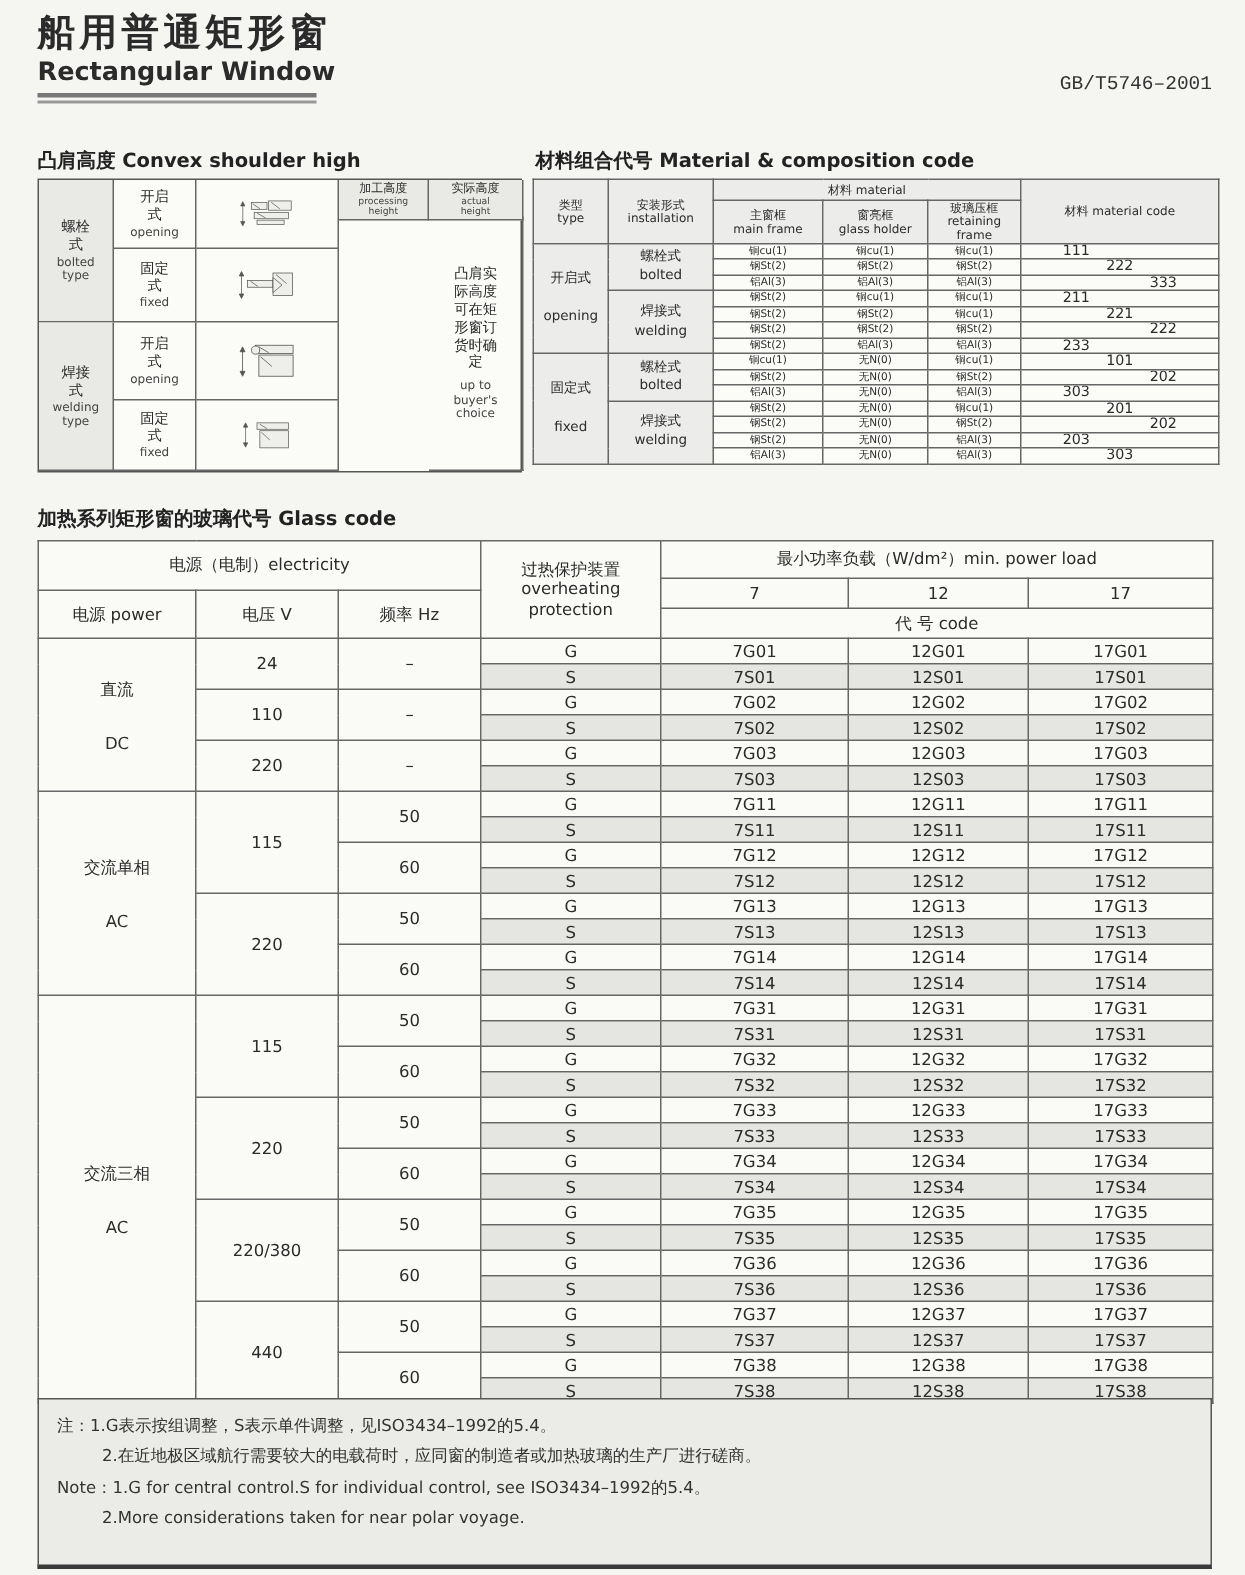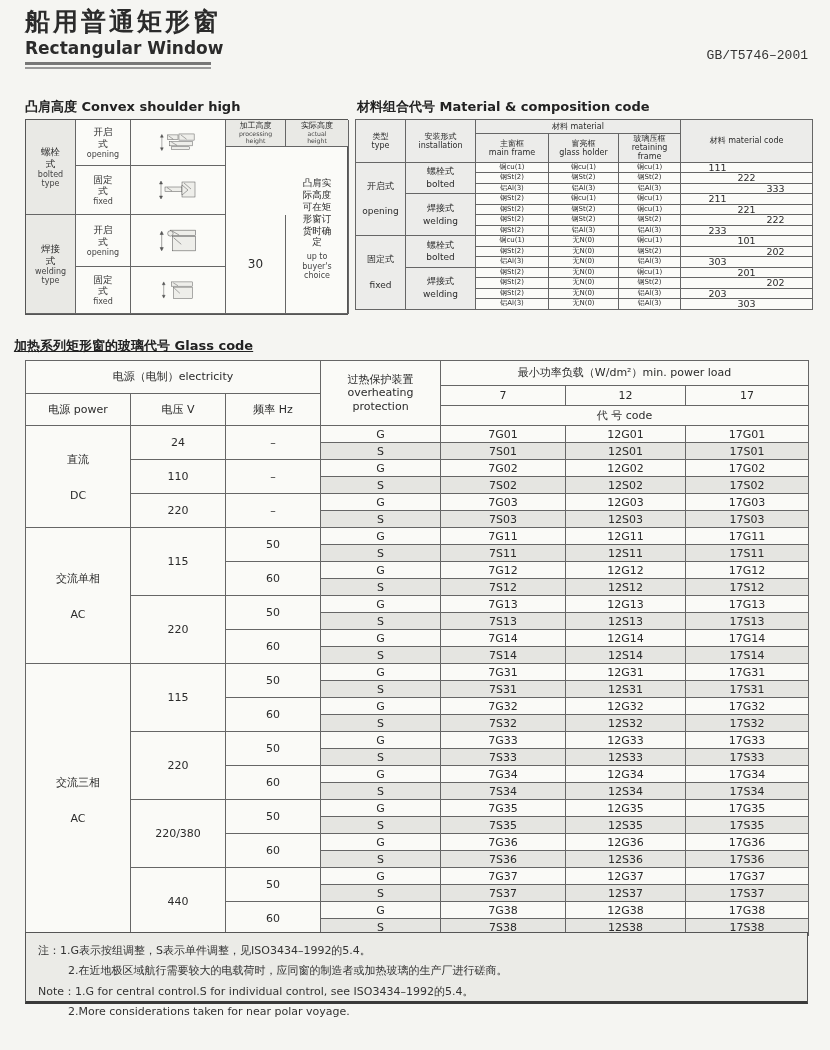--- a/index.html
+++ b/index.html
@@ -12,21 +12,21 @@
   .title-block{position:absolute;left:25px;top:8px;}
   .title-cn{font-size:25px;font-weight:bold;letter-spacing:3px;line-height:1.1;}
   .title-en{font-size:17px;font-weight:bold;margin-top:2px;}
   .title-rule{width:186px;height:3px;background:#777;margin-top:4px;}
   .title-rule.second{height:2px;margin-top:2px;background:#999;}
   .std-code{position:absolute;right:22px;top:48px;font-size:13px;color:#333;font-family:Liberation Mono, monospace;}
 
   .section-title{position:absolute;font-size:13px;font-weight:bold;color:#222;}
   #t-shoulder{left:25px;top:98px;}
   #t-material{left:357px;top:98px;}
-  #t-glass{left:14px;top:337px;text-decoration:underline;}
+  #t-glass{left:25px;top:337px;}
 
   
   .shoulder-table{
     position:absolute;left:25px;top:119px;width:323px;height:196px;
     display:grid;
     grid-template-columns:50px 55px 95px 60px 63px;
     grid-template-rows:24px 22px 49px 52px 47px;
     border:1px solid #555;background:#fbfbf8;box-sizing:border-box;
   }
   .shoulder-table .cell{
@@ -71,21 +71,21 @@
   }
   .glass-table th{font-size:11px;line-height:1.2;}
   .glass-table td{font-size:11px;height:16px;}
   .glass-table tr.shaded td{background:#e5e5e1;}
   .glass-table td.pwr{background:#fafaf7;font-size:11px;}
   .pwr .cn-line{margin-bottom:22px;}
   .h-a{height:25px;} .h-b{height:8px;} .h-c{height:12px;} .h-d{height:20px;}
 
   
   .notes-box{
-    position:absolute;left:25px;top:932px;width:783px;height:72px;
+    position:absolute;left:25px;top:932px;width:783px;height:114px;
     background:#ebebe7;border:1px solid #555;border-bottom:3px solid #3a3a3a;
     box-sizing:border-box;font-size:11px;line-height:1.85;padding:8px 10px 0 12px;color:#333;
   }
   .notes-box .indent{padding-left:30px;}
 
   svg.profile{display:block;}
 </style>
 </head>
 <body>
 
@@ -184,21 +184,20 @@
           <line x1="36" y1="17" x2="48" y2="28"></line>
             <line x1="34" y1="6" x2="44" y2="12"></line>
         </g>
       </svg>
     </div>
 
     <div class="cell hdr-sm shade" style="grid-column:4;grid-row:1">
       <span class="cn">加工高度</span>
       <span class="en">processing height</span>
     </div>
-    <div class="cell big-num" style="grid-column:4;grid-row:4/6">30</div>
 
     <div class="cell hdr-sm shade" style="grid-column:5;grid-row:1">
       <span class="cn">实际高度</span>
       <span class="en">actual height</span>
     </div>
     <div class="cell actual-note" style="grid-column:5;grid-row:2/6">
       <span class="cn">凸肩实际高度可在矩形窗订货时确定</span>
       <span class="en">up to buyer's choice</span>
     </div>
   </div>

